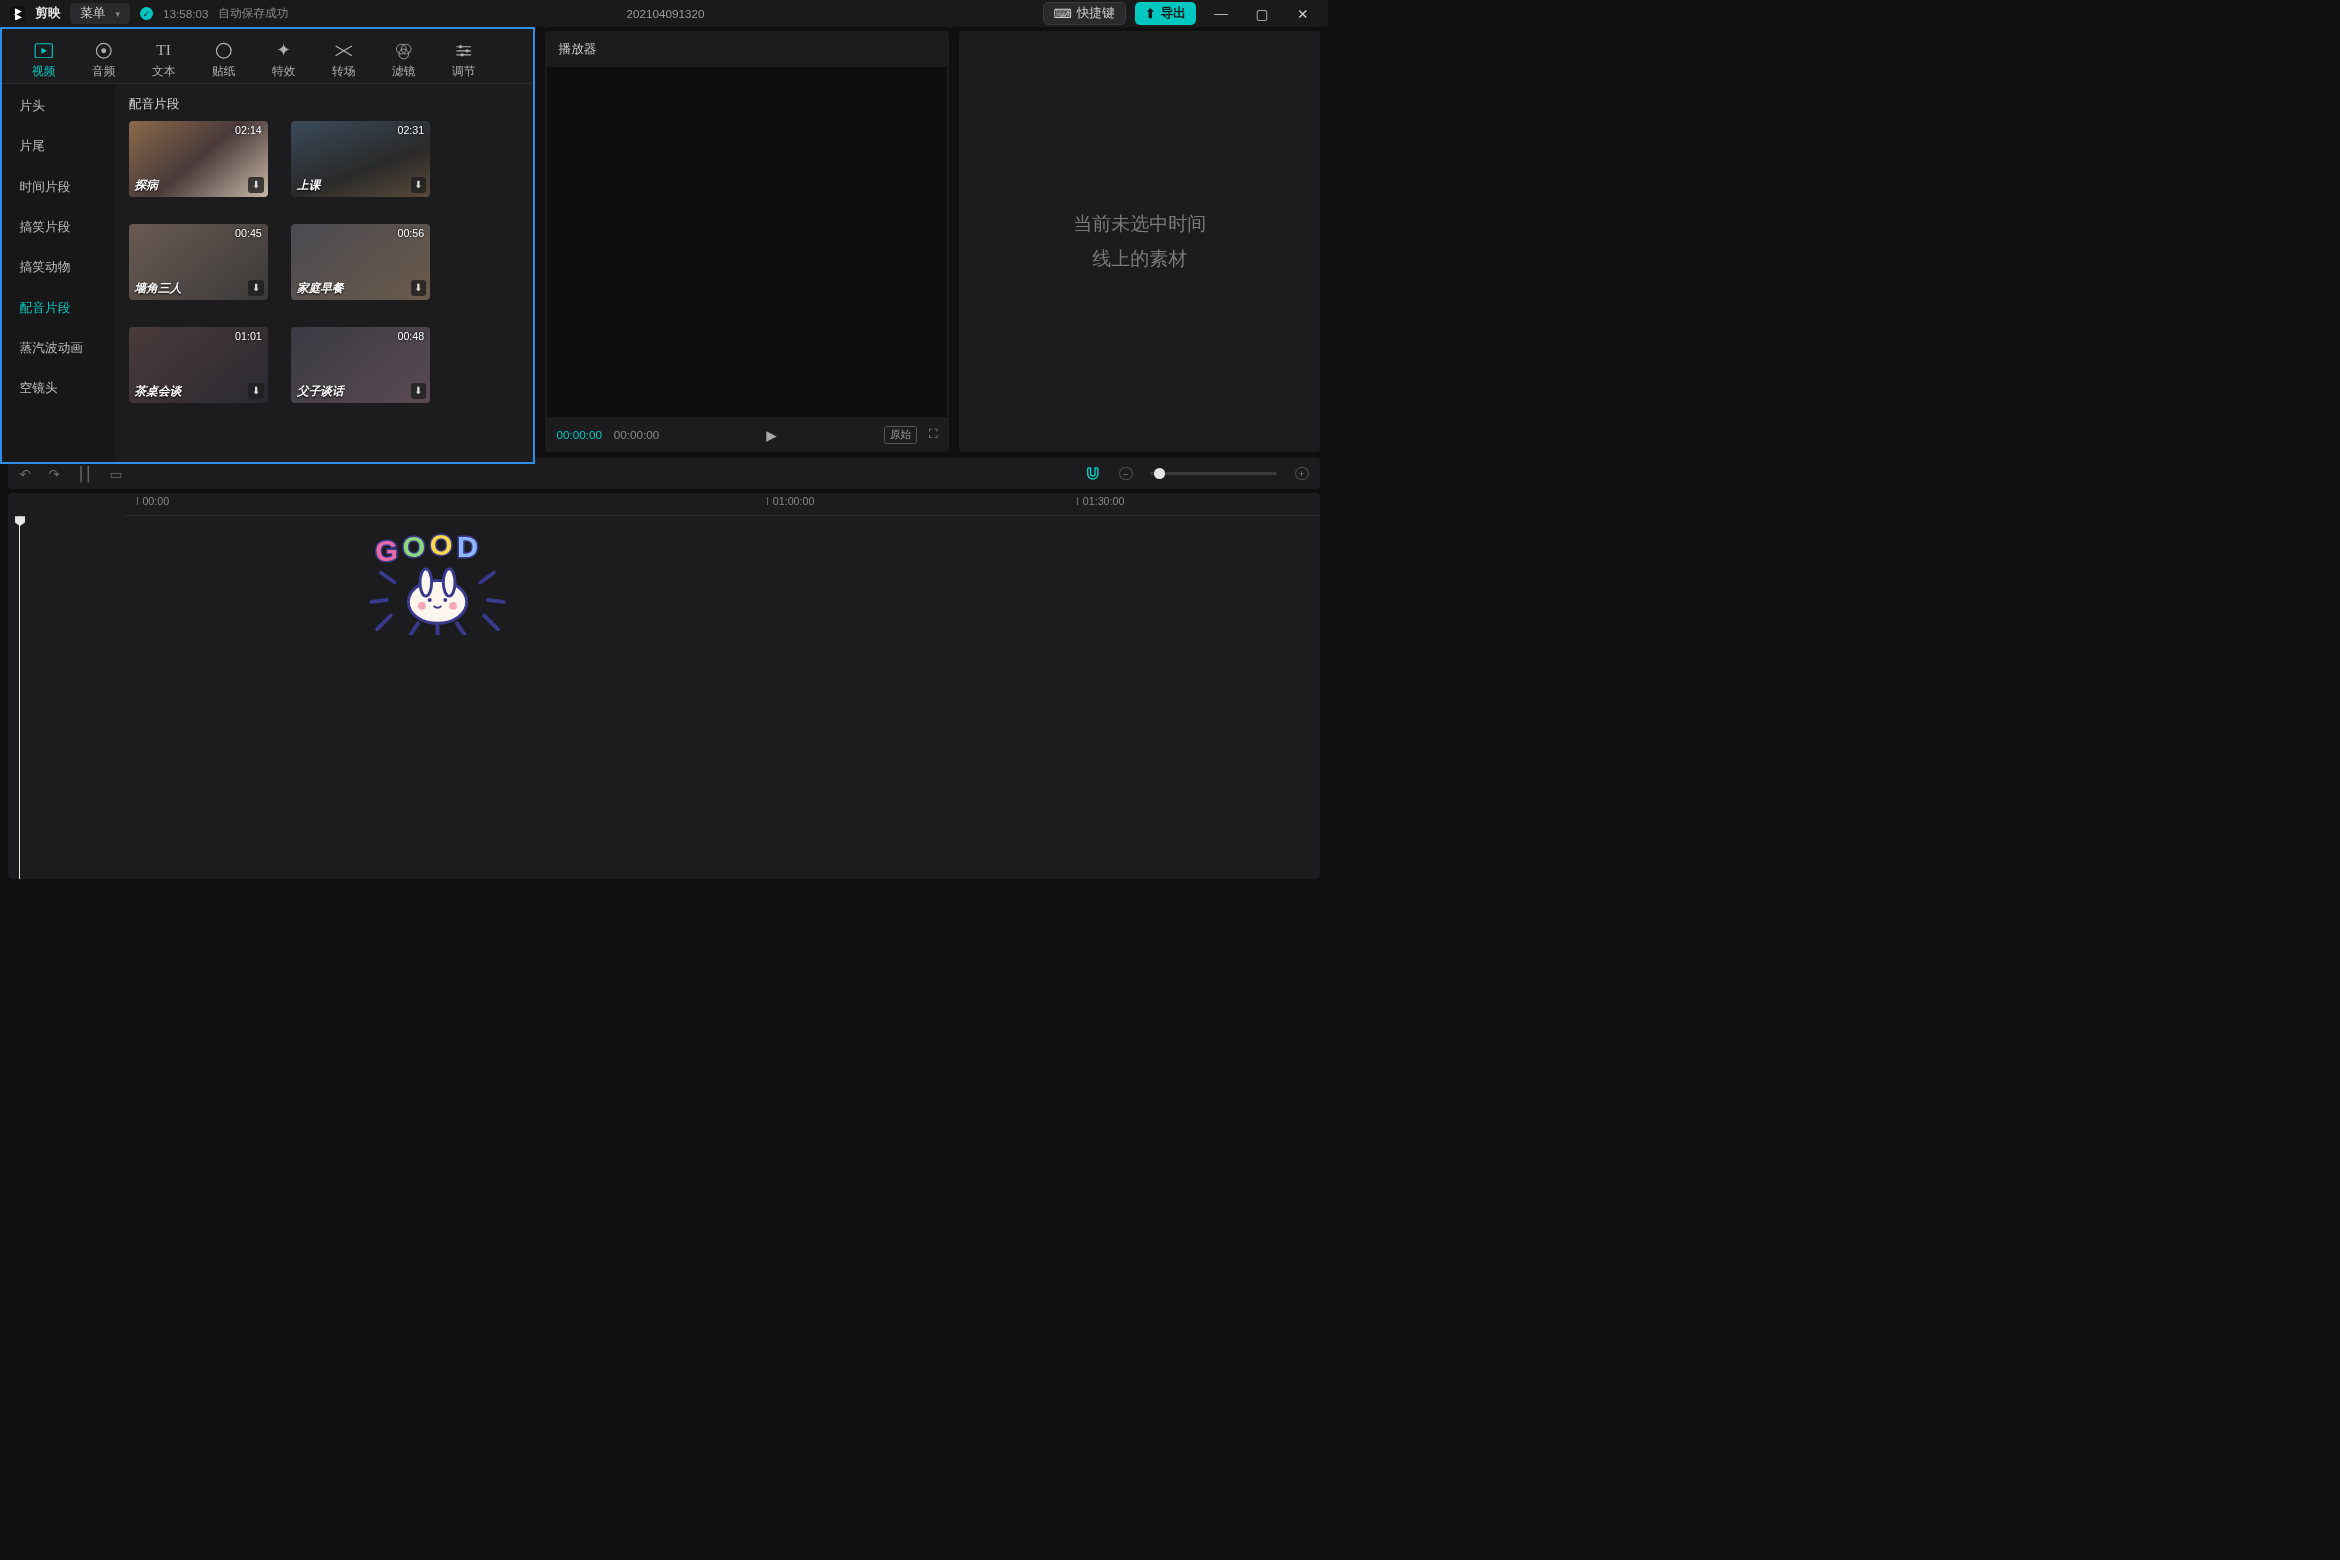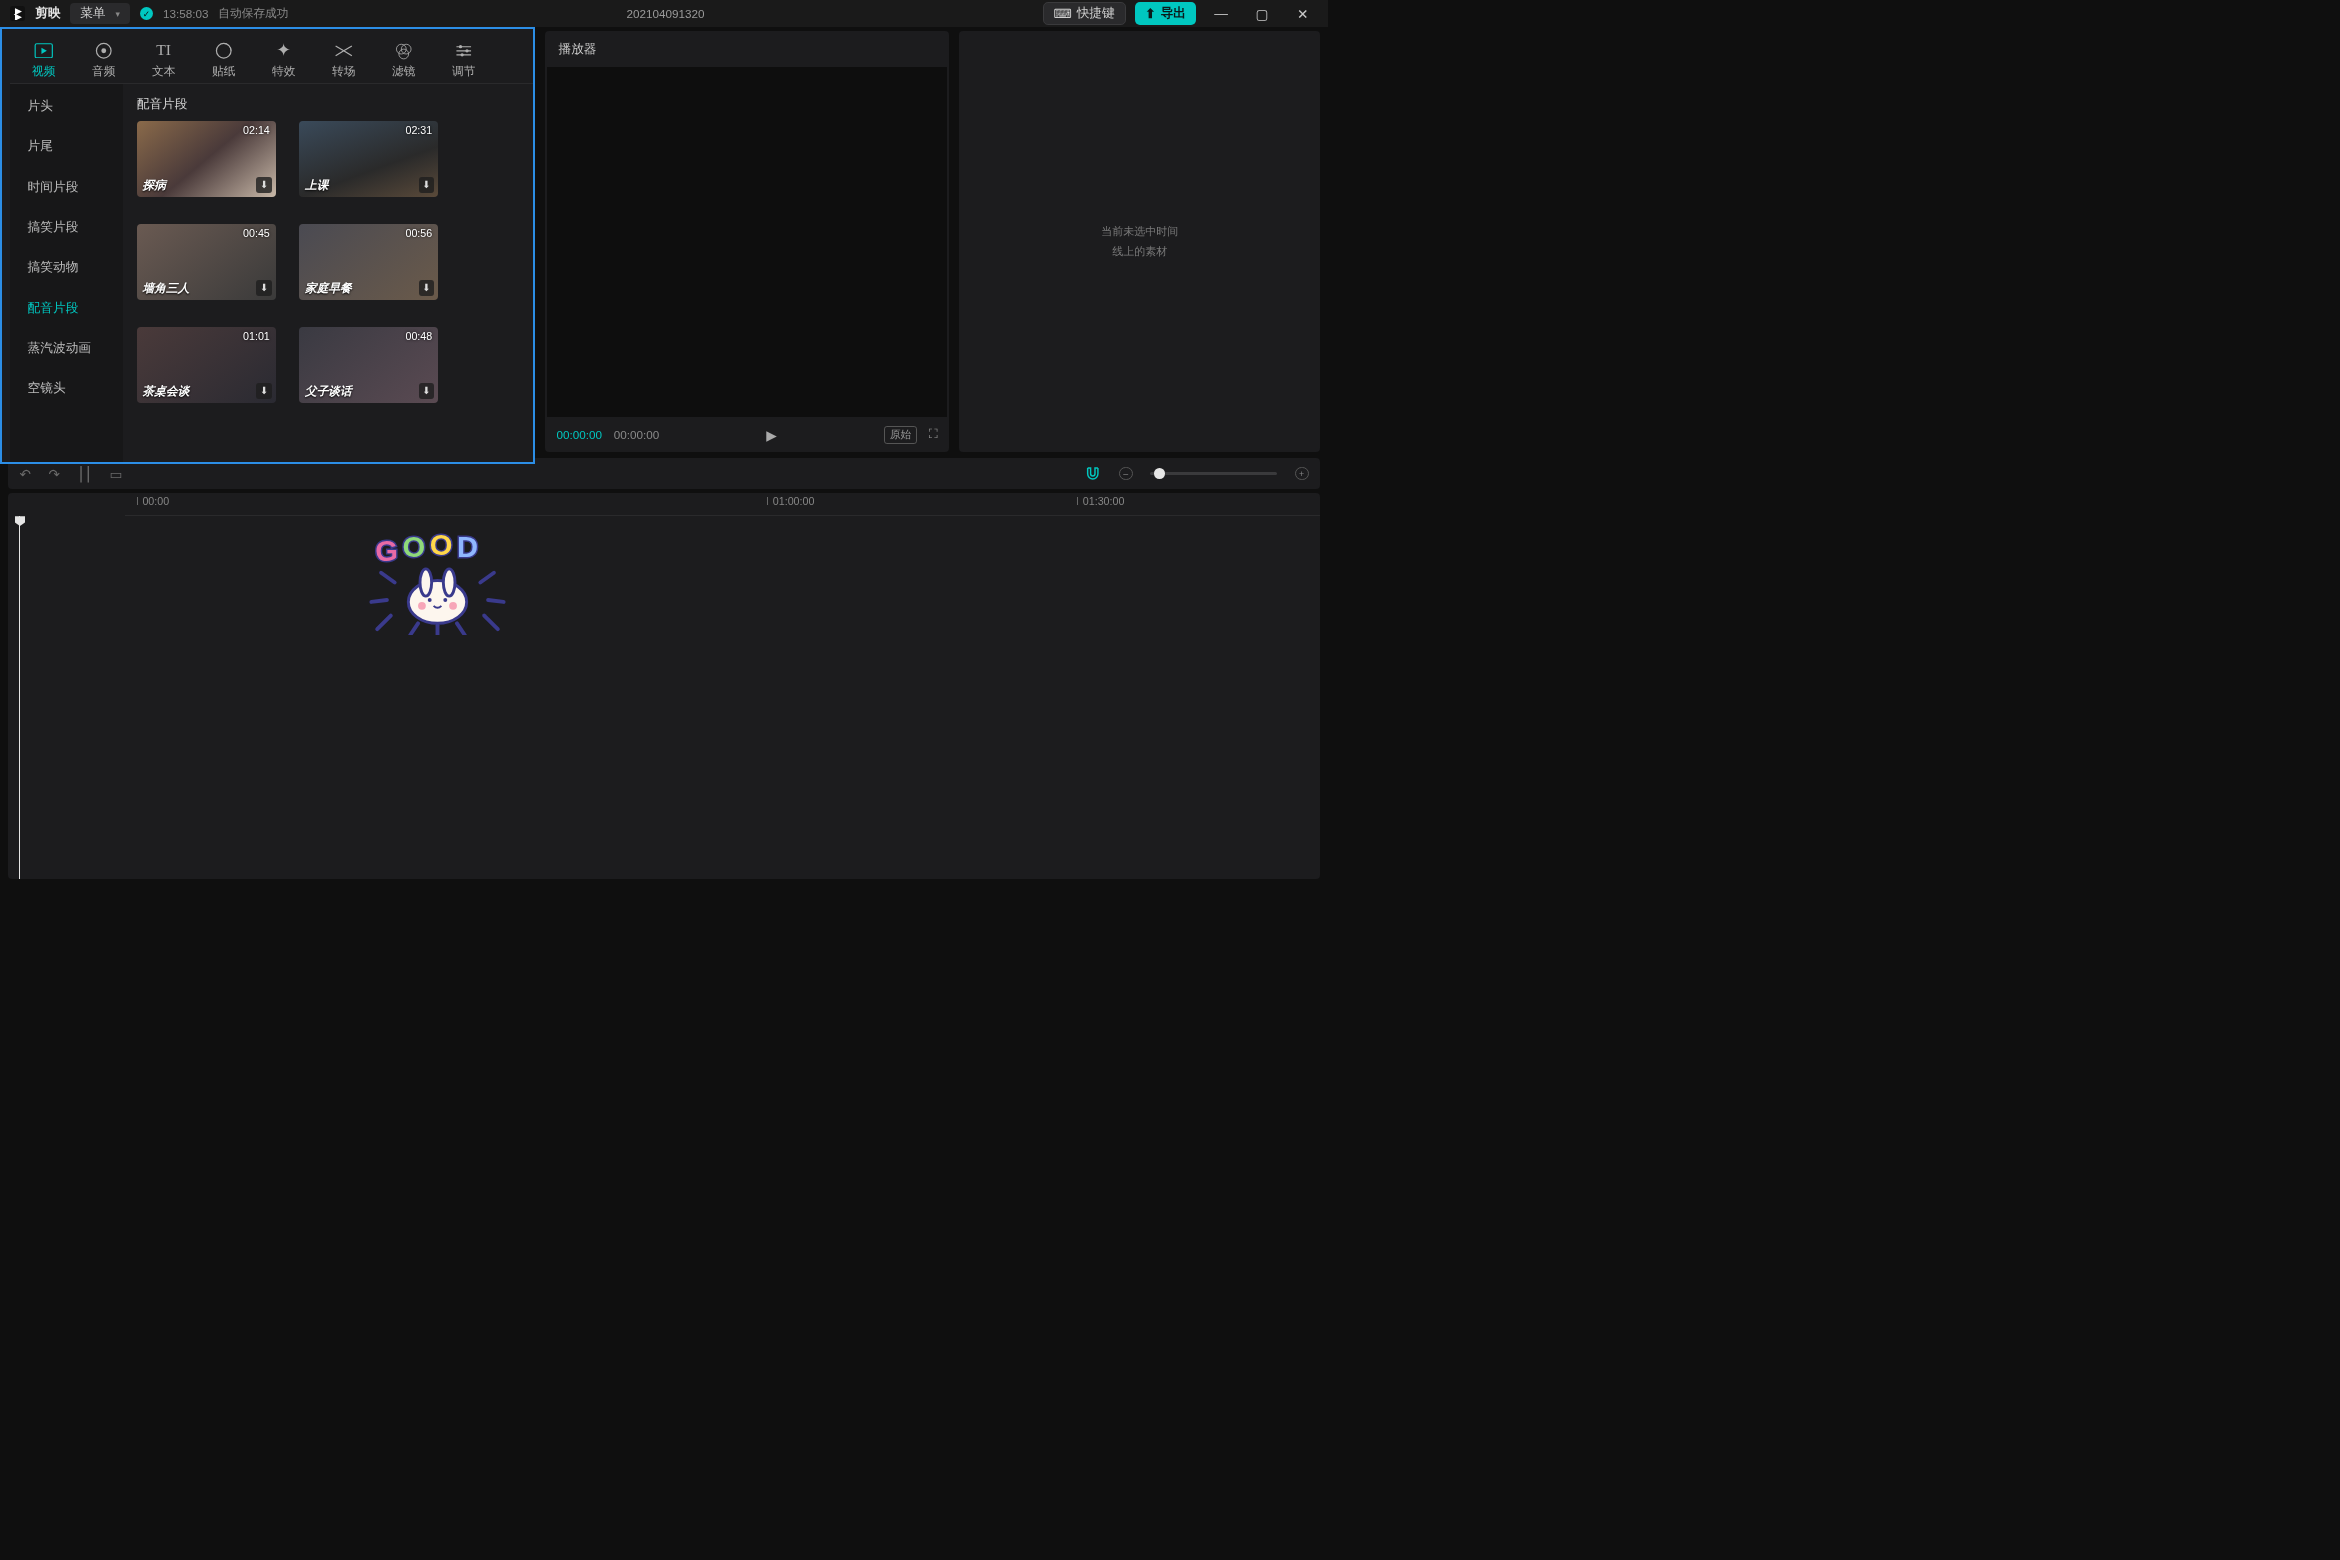--- a/index.html
+++ b/index.html
@@ -59,21 +59,21 @@
     border:2.9px solid #2c8ee6;
     background:#1c1c1e;
     display:flex; flex-direction:column;
     overflow:hidden;
   }
   .lib-tabs { display:flex; padding:5.9px 11.7px 0 11.7px; gap:0; }
   .lib-tab { width:60px; text-align:center; cursor:pointer; padding:3.9px 0; }
   .lib-tab .ico { height:23.4px; display:flex; align-items:center; justify-content:center; font-size:17.6px; color:#aeaeae; }
   .lib-tab .lbl { font-size:11.7px; color:#aeaeae; margin-top:2px; }
   .lib-tab.active .ico, .lib-tab.active .lbl { color:#00c7c0; }
-  .lib-body { flex:1; display:flex; overflow:hidden; border-top:1px solid #2a2a2c;margin-left:8px; }
+  .lib-body { flex:1; display:flex; overflow:hidden; border-top:1px solid #2a2a2c; }
   .lib-sidebar { width:113px; background:#171718; overflow:hidden; padding-top:2px; }
   .cat-item { padding:11.7px 17.6px; color:#bdbdbd; font-size:12.7px; cursor:pointer; }
   .cat-item.active { color:#00c7c0; }
   .lib-content { flex:1; padding:11.7px 13.7px; overflow:auto; }
   .section-title { color:#d4d4d4; font-size:12.7px; margin-bottom:7.8px; }
   .clips { display:flex; flex-wrap:wrap; gap:27px 23.4px; }
   .clip {
     width:139px; height:76px; border-radius:3.9px; position:relative;
     background:linear-gradient(135deg,#5a4a3a,#3a3a44);
     overflow:hidden; cursor:pointer;
@@ -94,21 +94,21 @@
   .pc-spacer { flex:1; }
   .pc-play { color:#aaa; font-size:13.7px; cursor:pointer; }
   .pc-right { display:flex; gap:11.7px; align-items:center; }
   .pc-orig { border:1px solid #555; border-radius:2.9px; padding:1px 4.9px; font-size:10.7px; color:#999; cursor:pointer; }
   .pc-full { color:#999; cursor:pointer; }
 
   .inspector-panel {
     width:361px; background:#1c1c1e; border-radius:3.9px; margin-top:3.9px;
     display:flex; align-items:center; justify-content:center;
   }
-  .inspector-empty { color:#7a7a7a; text-align:center; font-size:11px; line-height:1.8; }
+  .inspector-empty { color:#7a7a7a; text-align:center; font-size:19px; line-height:1.8; }
 
   
   .tl-toolbar {
     height:31px; background:#1c1c1e; margin:0 7.8px; border-radius:3.9px;
     display:flex; align-items:center; padding:0 11.7px; gap:17.6px;
   }
   .tl-toolbar .tbtn { color:#6a6a6a; cursor:pointer; font-size:13.7px; }
   .tl-toolbar .spacer { flex:1; }
   .magnet { color:#00c7c0; }
   .zoom-track { width:127px; height:2.9px; background:#3a3a3c; border-radius:2px; position:relative; }

